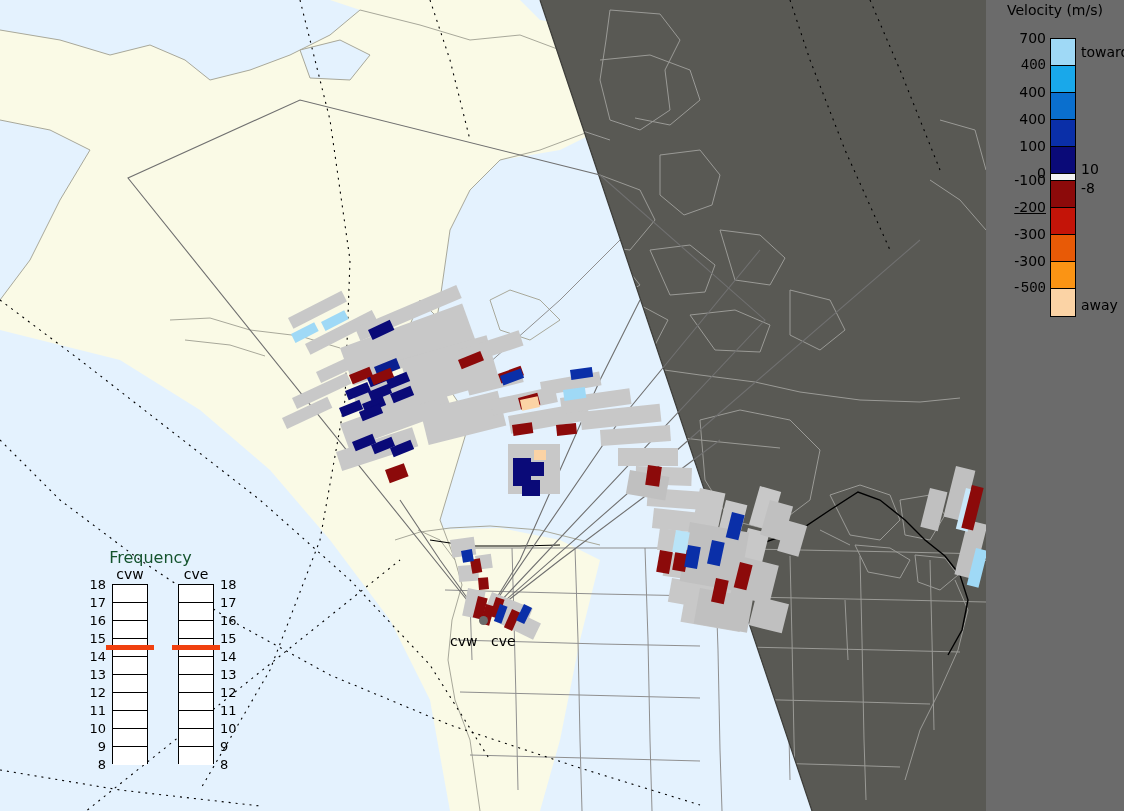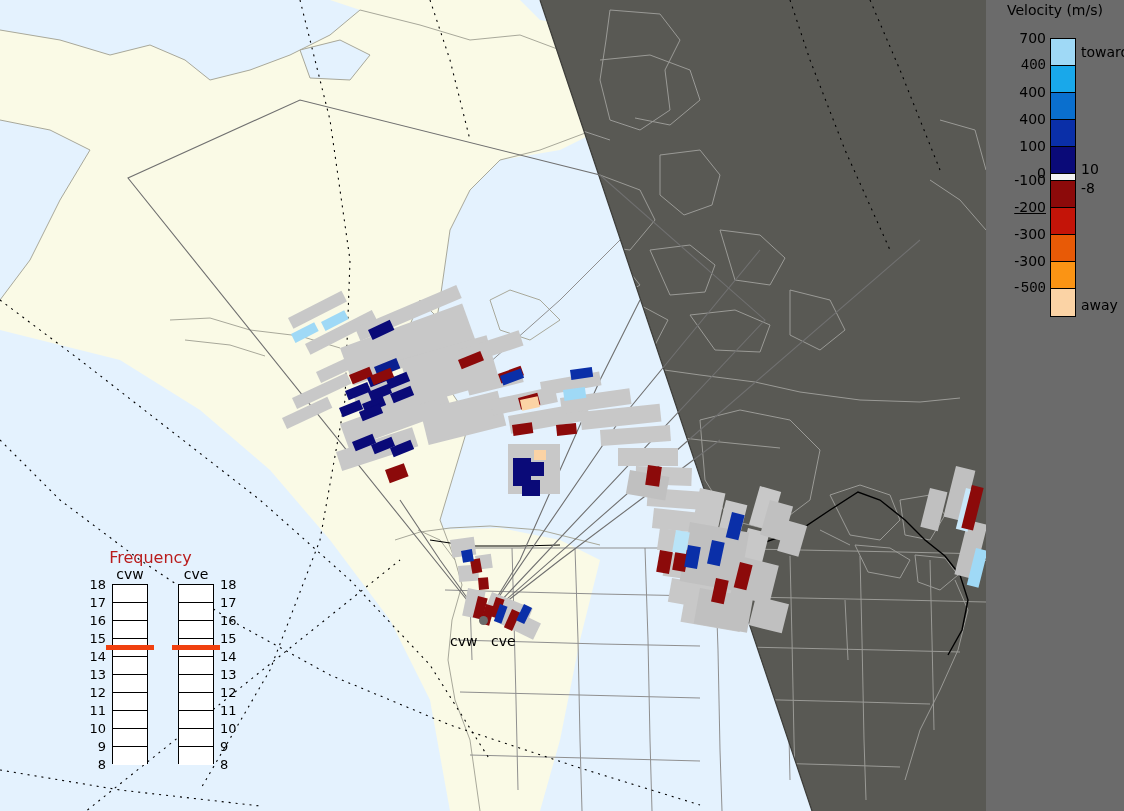--- a/index.html
+++ b/index.html
@@ -26,21 +26,21 @@
   .cbseg{width:100%;border-bottom:1px solid #000;box-sizing:border-box;}
   .cbseg:last-child{border-bottom:none;}
   .cbtick{position:absolute;right:78px;font-size:14px;color:#000;
           text-align:right;white-space:nowrap;transform:translateY(-50%);}
   .cbrt{position:absolute;left:95px;font-size:14px;color:#000;
         white-space:nowrap;transform:translateY(-50%);}
 
   
   #freq{position:absolute;left:88px;top:548px;width:160px;height:250px;}
   #freqtitle{position:absolute;left:0;top:0;width:125px;text-align:center;
-             font-size:16px;color:#b91c1c;}
+             font-size:16px;color:#14532d;}
   .fqcolname{position:absolute;font-size:14px;color:#000;text-align:center;width:46px;}
   .fqbox{position:absolute;width:36px;border:1px solid #000;box-sizing:border-box;}
   .fqcell{border-bottom:1px solid #000;box-sizing:border-box;background:#fff;}
   .fqcell:last-child{border-bottom:none;}
   .fqlab{position:absolute;font-size:13px;color:#000;transform:translateY(-50%);
          white-space:nowrap;}
   .fqlabL{text-align:right;width:22px;}
   .fqlabR{text-align:left;width:22px;}
   .fqmark{position:absolute;height:5px;}
 

